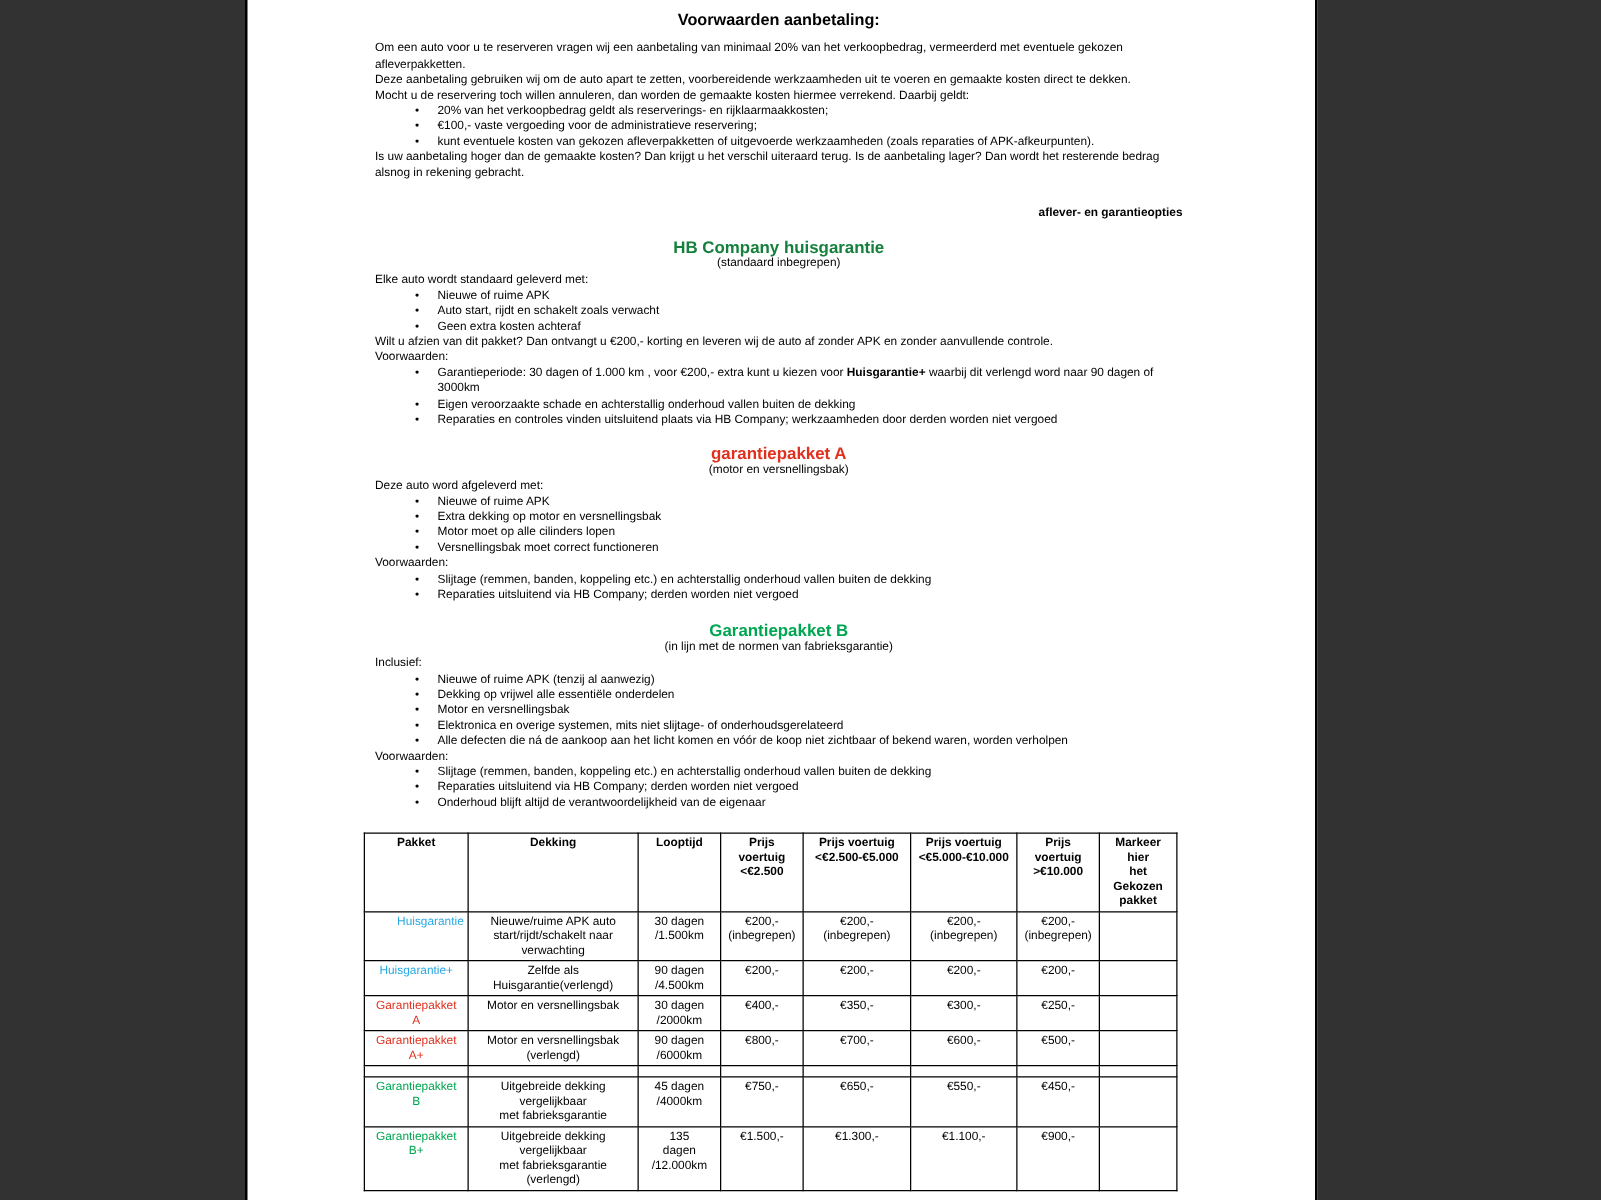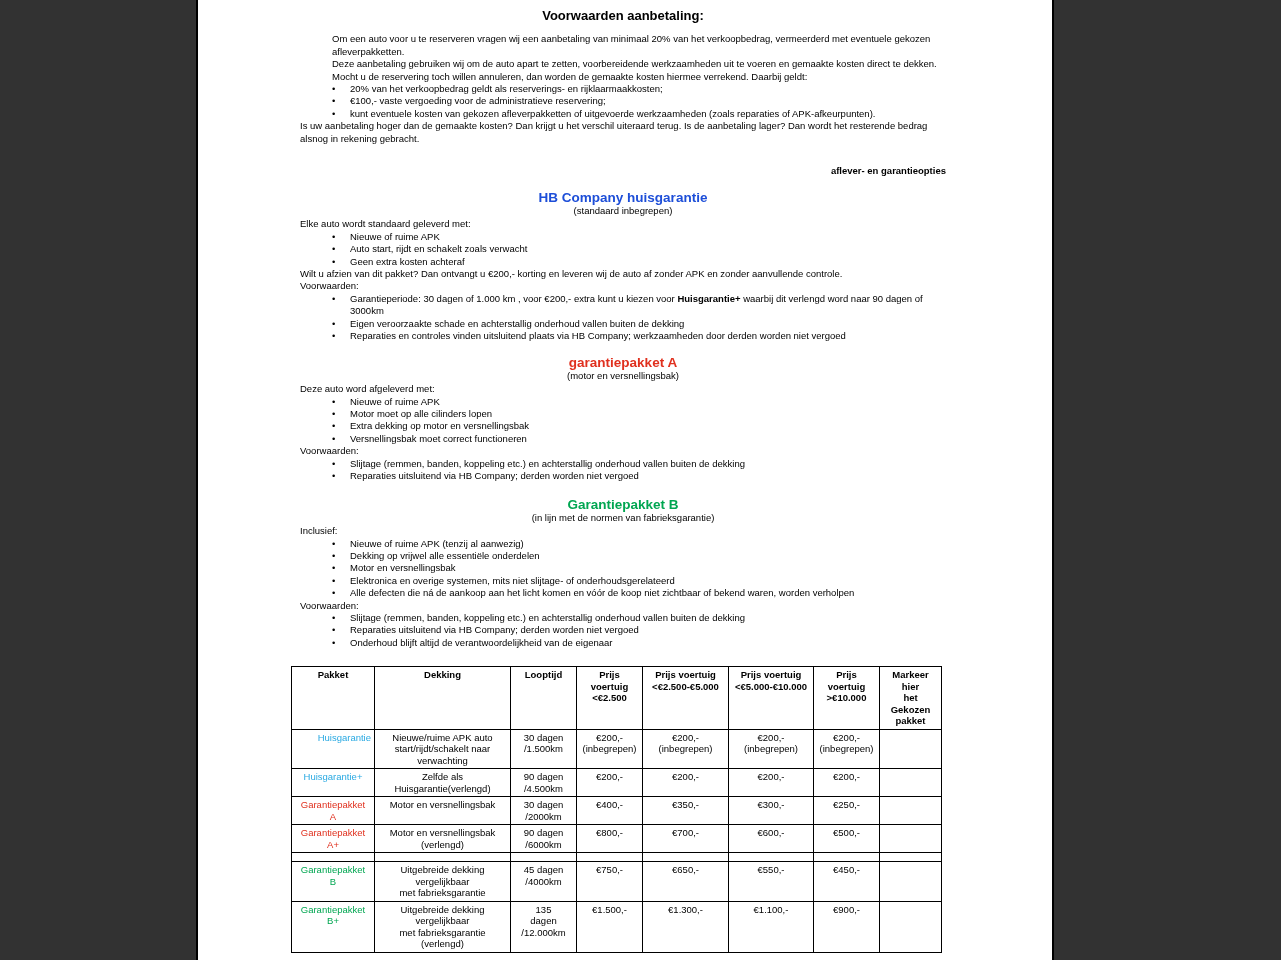--- a/index.html
+++ b/index.html
@@ -15,21 +15,21 @@
     width: 858px; height: 960px;
     background: #ffffff;
     border-left: 2px solid #000;
     border-right: 2px solid #000;
     padding: 8px 106px 0 102px;
     overflow: hidden;
   }
   .title { font-size: 13px; font-weight: bold; text-align: center; margin-top: 2px; }
   .body-text { font-size: 9.5px; line-height: 12.4px; }
   .para { margin-top: 11px; }
-  .line { display: block; margin-left: 32px; }
+  .line { display: block; }
   ul.bullets { list-style: none; margin: 0; }
   ul.bullets li { position: relative; padding-left: 50px; line-height: 12.4px; }
   ul.bullets li::before { content: "•"; position: absolute; left: 32px; top: 0; font-size: 9.5px; }
   .mt-b { margin-top: 9px; }
   .mini-heading { font-size: 9.5px; font-weight: bold; text-align: right; margin-top: 20px; }
   .section-heading { font-size: 13.5px; font-weight: bold; text-align: center; }
   .sh-1 { margin-top: 15px; }
   .sh-2 { margin-top: 15px; }
   .sh-3 { margin-top: 17px; }
   .section-sub { font-size: 9.5px; text-align: center; line-height: 12.4px; margin-top: 0; }
@@ -71,43 +71,43 @@
     <ul class="bullets mt-b">
       <li>20% van het verkoopbedrag geldt als reserverings- en rijklaarmaakkosten;</li>
       <li>€100,- vaste vergoeding voor de administratieve reservering;</li>
       <li>kunt eventuele kosten van gekozen afleverpakketten of uitgevoerde werkzaamheden (zoals reparaties of APK-afkeurpunten).</li>
     </ul>
 
     <div>Is uw aanbetaling hoger dan de gemaakte kosten? Dan krijgt u het verschil uiteraard terug. Is de aanbetaling lager? Dan wordt het resterende bedrag alsnog in rekening gebracht.</div>
 
     <div class="mini-heading">aflever- en garantieopties</div>
 
-    <h2 class="section-heading sh-1" style="color: #1d4ed8;">HB Company huisgarantie</h2>
+    <h2 class="section-heading sh-1" style="color: #15803d;">HB Company huisgarantie</h2>
     <div class="section-sub">(standaard inbegrepen)</div>
     <div class="lead">Elke auto wordt standaard geleverd met:</div>
     <ul class="bullets">
       <li>Nieuwe of ruime APK</li>
       <li>Auto start, rijdt en schakelt zoals verwacht</li>
       <li>Geen extra kosten achteraf</li>
     </ul>
     <div>Wilt u afzien van dit pakket? Dan ontvangt u €200,- korting en leveren wij de auto af zonder APK en zonder aanvullende controle.</div>
     <div>Voorwaarden:</div>
     <ul class="bullets">
       <li><span>Garantieperiode: 30 dagen of 1.000 km , voor €200,- extra kunt u kiezen voor </span><span class="bold">Huisgarantie+</span><span> waarbij dit verlengd word naar 90 dagen of 3000km</span></li>
       <li>Eigen veroorzaakte schade en achterstallig onderhoud vallen buiten de dekking</li>
       <li>Reparaties en controles vinden uitsluitend plaats via HB Company; werkzaamheden door derden worden niet vergoed</li>
     </ul>
 
     <h2 class="section-heading sh-2" style="color: rgb(224, 48, 30);">garantiepakket A</h2>
     <div class="section-sub">(motor en versnellingsbak)</div>
     <div class="lead">Deze auto word afgeleverd met:</div>
     <ul class="bullets">
       <li>Nieuwe of ruime APK</li>
+      <li>Extra dekking op motor en versnellingsbak</li>
       <li>Motor moet op alle cilinders lopen</li>
-      <li>Extra dekking op motor en versnellingsbak</li>
       <li>Versnellingsbak moet correct functioneren</li>
     </ul>
     <div>Voorwaarden:</div>
     <ul class="bullets">
       <li>Slijtage (remmen, banden, koppeling etc.) en achterstallig onderhoud vallen buiten de dekking</li>
       <li>Reparaties uitsluitend via HB Company; derden worden niet vergoed</li>
     </ul>
 
     <h2 class="section-heading sh-3" style="color: rgb(0, 166, 81);">Garantiepakket B</h2>
     <div class="section-sub">(in lijn met de normen van fabrieksgarantie)</div>

